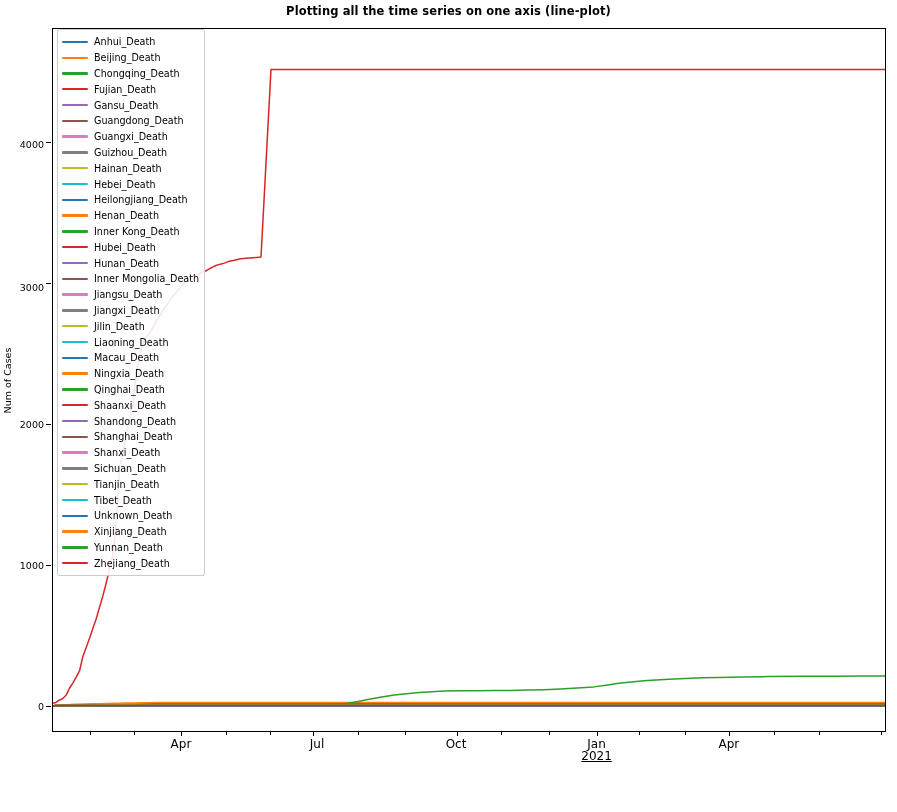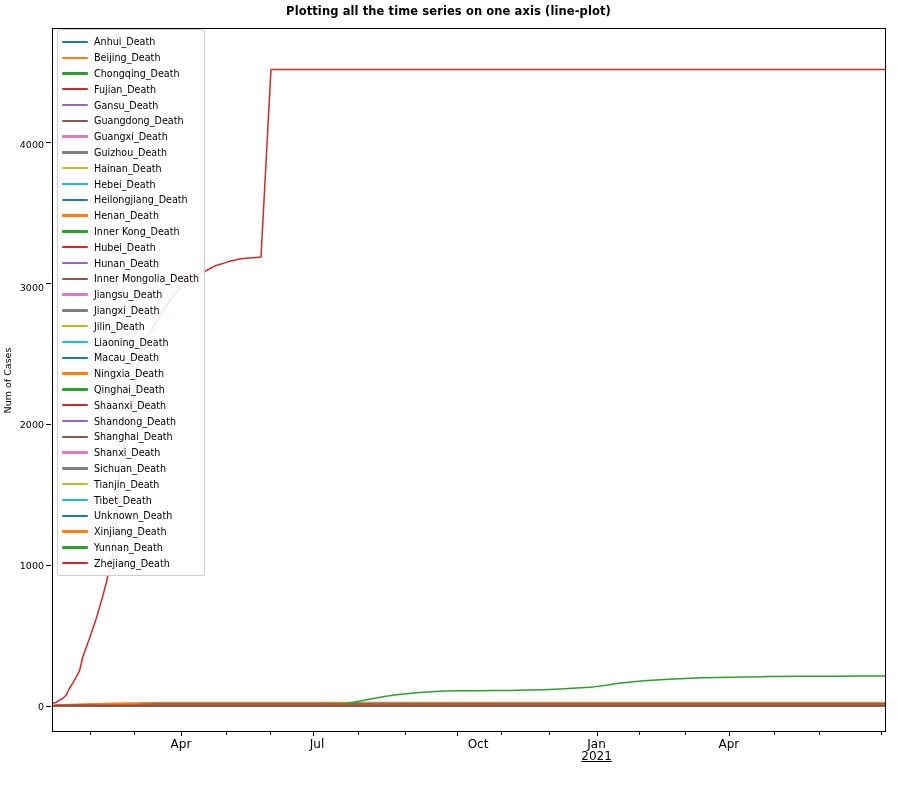--- a/index.html
+++ b/index.html
@@ -259,21 +259,21 @@
       <div class="xtick-mark" style="left: 496.704px;"></div>
       <div class="xtick-mark" style="left: 587.392px;"></div>
       <div class="xtick-mark" style="left: 633.152px;"></div>
       <div class="xtick-mark" style="left: 722.176px;"></div>
       <div class="xtick-mark" style="left: 767.104px;"></div>
       <div class="xtick-mark" style="left: 828.672px;"></div>
     </div>
   <div id="xtick-col">
       <div class="xtick-label" style="left: 128.96px;"><span>Apr</span></div>
       <div class="xtick-label" style="left: 265px;"><span>Jul</span></div>
-      <div class="xtick-label" style="left: 426px;"><span>Oct</span></div>
+      <div class="xtick-label" style="left: 404px;"><span>Oct</span></div>
       <div class="xtick-label" style="left: 544.544px;"><span>Jan</span><span class="sub">2021</span></div>
       <div class="xtick-label" style="left: 676.832px;"><span>Apr</span></div>
     </div>
 
 
   <div id="legend">
       <div class="legend-row">
         <span class="legend-swatch" style="background: rgb(31, 119, 180);"></span>
         <span class="legend-text">Anhui_Death</span>
       </div>

